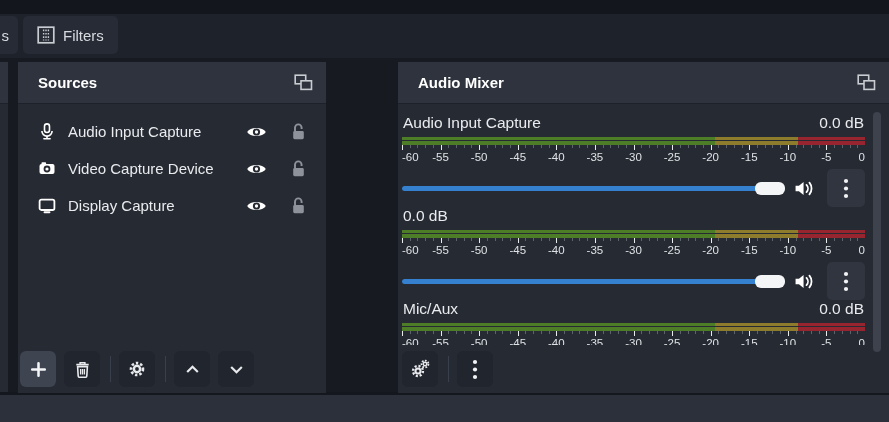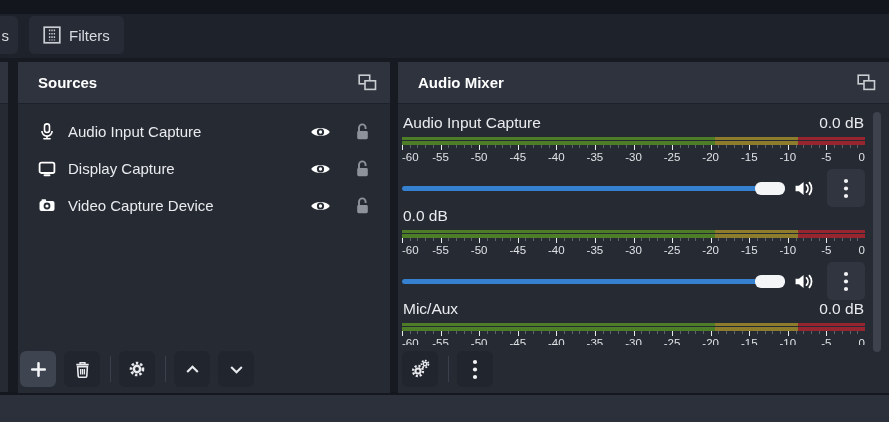--- a/index.html
+++ b/index.html
@@ -11,28 +11,28 @@
   }
   
   .topstrip { position:absolute; left:0; top:0; width:889px; height:14px; background:#13161c; }
   .toprow   { position:absolute; left:0; top:14px; width:889px; height:44px; background:#1e222a; }
   .tbtn {
     position:absolute; top:2px; height:38px; background:#262b35; border:none;
     border-radius:5px; color:#d7dadf; font-size:15px; font-family:inherit;
     display:flex; align-items:center; gap:8px; padding:0 14px; cursor:default;
   }
   .tbtn.partial { left:-62px; width:80px; justify-content:flex-end; padding-right:9px; }
-  .tbtn.filters { left:29px; }
+  .tbtn.filters { left:23px; }
   .icon16 { width:18px; height:18px; display:inline-block; flex:none; }
 
   
   .panel { position:absolute; top:62px; height:331px; background:#262a33; }
   .sliver { left:0; width:8px; }
   .sliver .phead { width:8px; padding:0; }
-  .sources { left:18px; width:372px; }
+  .sources { left:18px; width:308px; }
   .mixer { left:398px; width:491px; }
   .phead {
     position:absolute; top:0; left:0; right:0; height:42px; background:#2e333d;
     display:flex; align-items:center; padding:0 13px 0 20px;
     border-bottom:1px solid #1d2129;
   }
   .phead .ptitle { color:#ffffff; font-weight:bold; font-size:15px; flex:1; }
   .popout { width:19px; height:17px; }
 
   .bottomdivider { position:absolute; left:0; top:392px; width:889px; height:3px; background:#14171d; }
@@ -144,45 +144,45 @@
           </svg>
           <svg class="lockic" viewBox="0 0 15 17">
             <path d="M4 8V4.7a3.3 3.3 0 0 1 6.6 0V6" fill="none" stroke="#8e939b" stroke-width="1.9"></path>
             <rect x="2.2" y="8" width="10.6" height="8.2" rx="1.4" fill="#8e939b"></rect>
           </svg>
         </span>
       </div>
 
       <div class="src-row">
         <svg class="s-icon" viewBox="0 0 17 17">
-          <rect x="1.1" y="2.6" width="14.8" height="10.4" rx="1.8" fill="none" stroke="#fff" stroke-width="1.8"></rect>
-          <path d="M6 15.3h5" stroke="#fff" stroke-width="1.9" stroke-linecap="round"></path>
-        </svg>
-        <span class="s-label">Display Capture</span>
+          <rect x="3" y="2.3" width="4.6" height="2.6" rx="0.8" fill="#fff"></rect>
+          <rect x="1" y="3.9" width="15" height="10.2" rx="2" fill="#fff"></rect>
+          <circle cx="8.5" cy="9" r="3.4" fill="#262a33"></circle>
+          <circle cx="8.5" cy="9" r="1.6" fill="#fff"></circle>
+        </svg>
+        <span class="s-label">Video Capture Device</span>
         <span class="row-icons">
           <svg class="eyeic" viewBox="0 0 18 12">
             <path d="M1 6C3.6 1.4 14.4 1.4 17 6C14.4 10.6 3.6 10.6 1 6Z" fill="#fff"></path>
             <circle cx="9" cy="6" r="3.1" fill="#262a33"></circle>
             <circle cx="9" cy="6" r="1.4" fill="#fff"></circle>
           </svg>
           <svg class="lockic" viewBox="0 0 15 17">
             <path d="M4 8V4.7a3.3 3.3 0 0 1 6.6 0V6" fill="none" stroke="#8e939b" stroke-width="1.9"></path>
             <rect x="2.2" y="8" width="10.6" height="8.2" rx="1.4" fill="#8e939b"></rect>
           </svg>
         </span>
       </div>
 
       <div class="src-row">
         <svg class="s-icon" viewBox="0 0 17 17">
-          <rect x="3" y="2.3" width="4.6" height="2.6" rx="0.8" fill="#fff"></rect>
-          <rect x="1" y="3.9" width="15" height="10.2" rx="2" fill="#fff"></rect>
-          <circle cx="8.5" cy="9" r="3.4" fill="#262a33"></circle>
-          <circle cx="8.5" cy="9" r="1.6" fill="#fff"></circle>
-        </svg>
-        <span class="s-label">Video Capture Device</span>
+          <rect x="1.1" y="2.6" width="14.8" height="10.4" rx="1.8" fill="none" stroke="#fff" stroke-width="1.8"></rect>
+          <path d="M6 15.3h5" stroke="#fff" stroke-width="1.9" stroke-linecap="round"></path>
+        </svg>
+        <span class="s-label">Display Capture</span>
         <span class="row-icons">
           <svg class="eyeic" viewBox="0 0 18 12">
             <path d="M1 6C3.6 1.4 14.4 1.4 17 6C14.4 10.6 3.6 10.6 1 6Z" fill="#fff"></path>
             <circle cx="9" cy="6" r="3.1" fill="#262a33"></circle>
             <circle cx="9" cy="6" r="1.4" fill="#fff"></circle>
           </svg>
           <svg class="lockic" viewBox="0 0 15 17">
             <path d="M4 8V4.7a3.3 3.3 0 0 1 6.6 0V6" fill="none" stroke="#8e939b" stroke-width="1.9"></path>
             <rect x="2.2" y="8" width="10.6" height="8.2" rx="1.4" fill="#8e939b"></rect>
           </svg>

